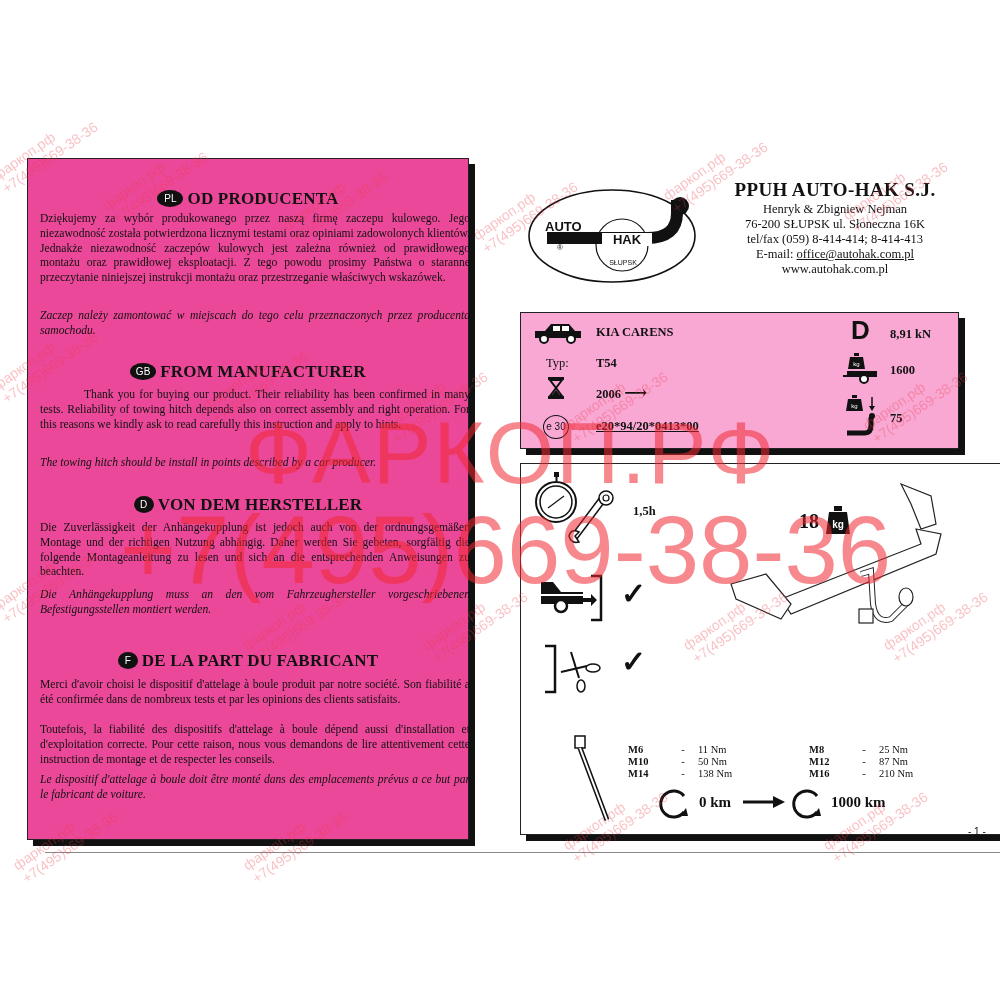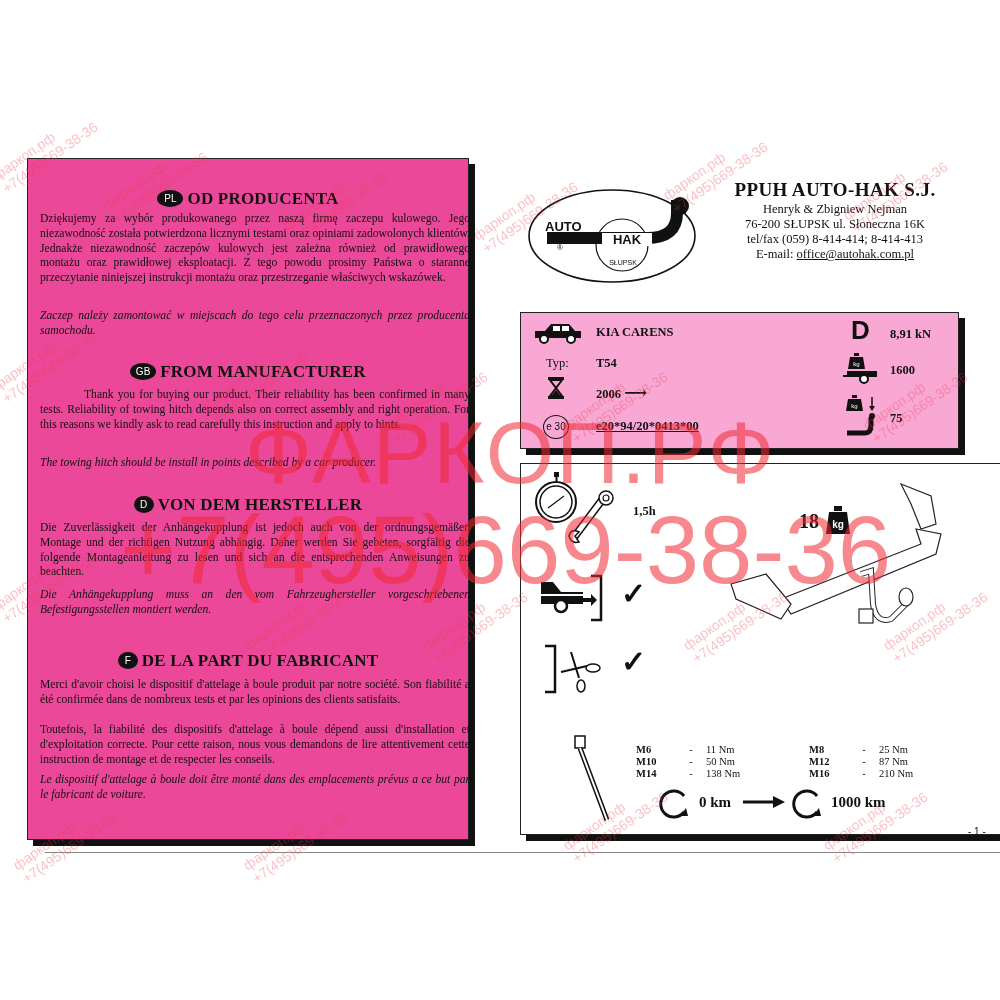--- a/index.html
+++ b/index.html
@@ -92,20 +92,21 @@
     <text x="96" y="77" font-family="Liberation Sans, sans-serif" font-size="7" text-anchor="middle" fill="#111">SŁUPSK</text>
   </svg>
 </div>
 
 <div class="abs company">
   <div class="name">PPUH AUTO-HAK S.J.</div>
   <div>Henryk &amp; Zbigniew Nejman</div>
   <div>76-200 SŁUPSK  ul. Słoneczna  16K</div>
   <div>tel/fax  (059) 8-414-414; 8-414-413</div>
   <div><span>E-mail: </span><span class="email">office@autohak.com.pl</span></div>
+  <div>www.autohak.com.pl</div>
 </div>
 
 <div class="abs spec-box">
   <span class="abs" style="left:12px; top:8px;">
     <svg width="50" height="24" viewBox="0 0 50 24">
         <path d="M2 10 L12 10 L18 3 L36 3 L42 10 L48 10 L48 17 L2 17 Z" fill="#111"></path>
         <rect x="20" y="5" width="7" height="5" fill="#fff"></rect>
         <rect x="29" y="5" width="7" height="5" fill="#fff"></rect>
         <circle cx="11" cy="18" r="4" fill="#fff" stroke="#111" stroke-width="2"></circle>
         <circle cx="38" cy="18" r="4" fill="#fff" stroke="#111" stroke-width="2"></circle>
@@ -216,21 +217,21 @@
       </svg>
   </span>
 
   <span class="abs" style="left:52px; top:270px;">
     <svg width="40" height="90" viewBox="0 0 40 90">
         <rect x="2" y="2" width="10" height="12" fill="#fff" stroke="#111" stroke-width="1.5"></rect>
         <line x1="7" y1="14" x2="34" y2="86" stroke="#111" stroke-width="5"></line>
         <line x1="7" y1="14" x2="34" y2="86" stroke="#fff" stroke-width="2"></line>
       </svg>
   </span>
-  <div class="torque" style="left:115px; top:280px;">
+  <div class="torque" style="left:107px; top:280px;">
     <div><b>M6</b><span class="dash">-</span><span>11 Nm</span></div>
     <div><b>M10</b><span class="dash">-</span><span>50 Nm</span></div>
     <div><b>M14</b><span class="dash">-</span><span>138 Nm</span></div>
   </div>
   <div class="torque" style="left:288px; top:280px;">
     <div><b>M8</b><span class="dash">-</span><span>25 Nm</span></div>
     <div><b>M12</b><span class="dash">-</span><span>87 Nm</span></div>
     <div><b>M16</b><span class="dash">-</span><span>210 Nm</span></div>
   </div>
 

